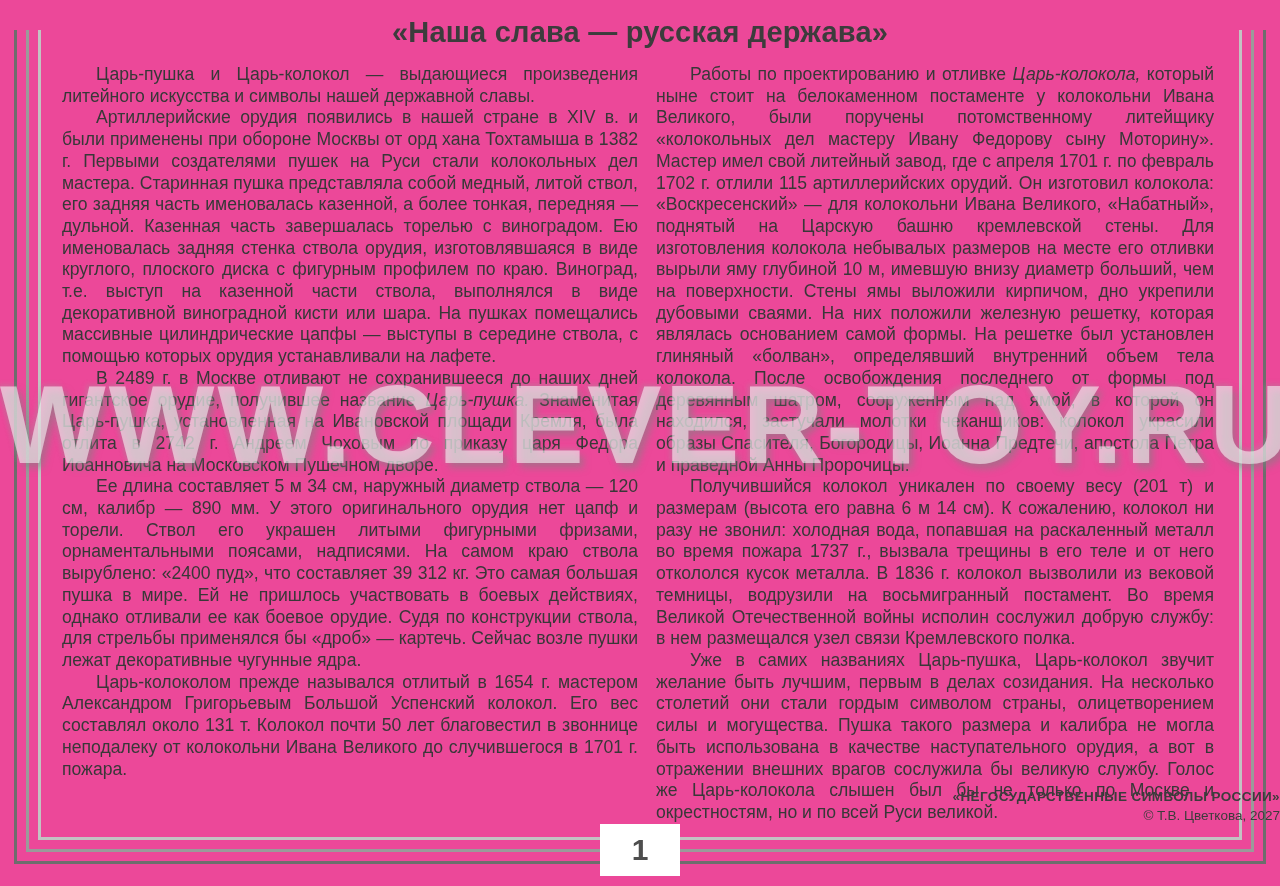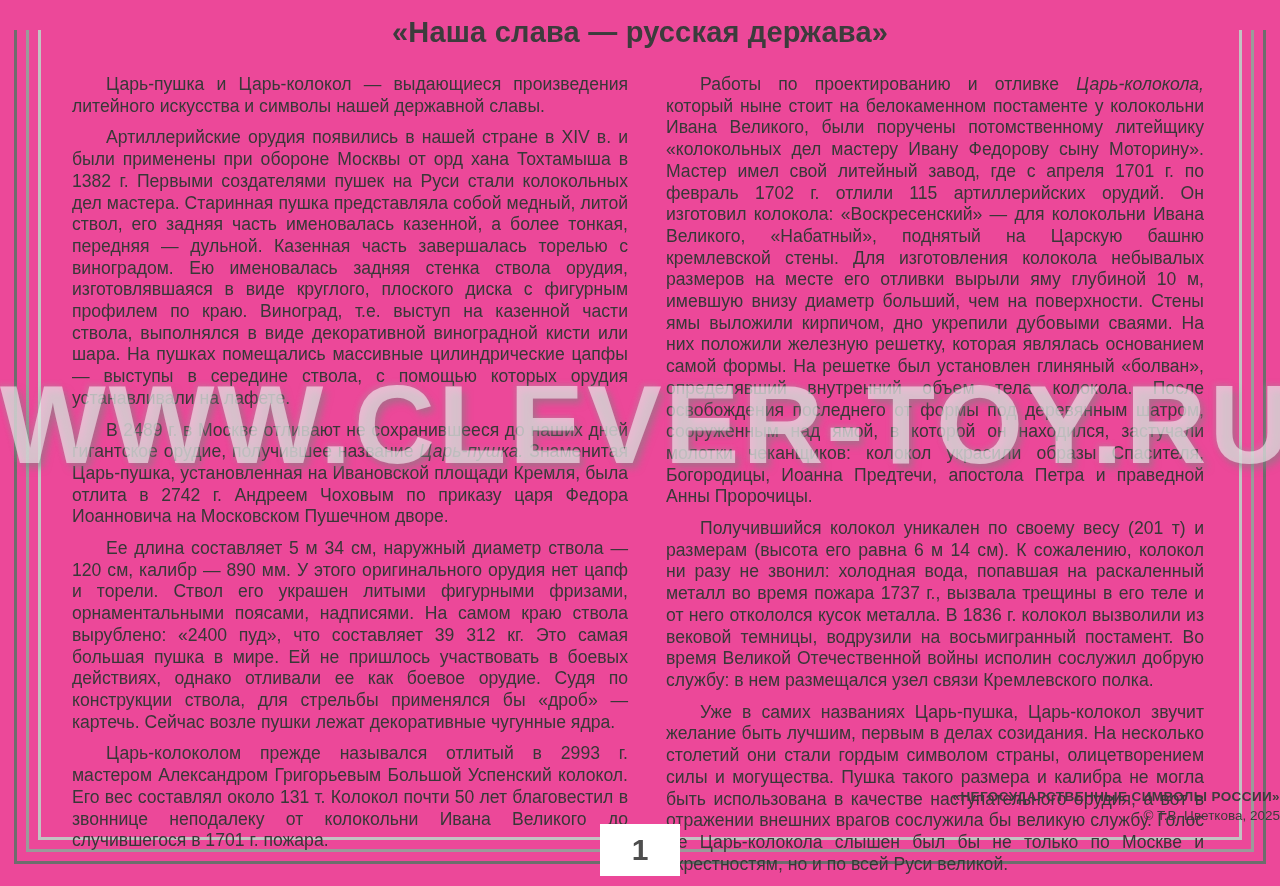--- a/index.html
+++ b/index.html
@@ -24,21 +24,21 @@
     text-align:center;font-size:29px;font-weight:700;color:#3c3c3c;
     letter-spacing:0.2px;
   }
   .columns{
     position:absolute;top:64px;left:62px;width:1152px;
     display:flex;gap:18px;z-index:2;
   }
   .col{color:#383838;font-size:17.6px;line-height:21.7px;text-align:justify;}
   .col-left{width:576px;}
   .col-right{width:558px;}
-  .col p{margin:10px;text-indent:34px;}
+  .col p{margin:0;text-indent:34px;}
   .col i{font-style:italic;}
 
   .watermark{
     position:absolute;top:360px;left:0;width:100%;
     text-align:right;
     font-size:112px;font-weight:700;letter-spacing:3px;
     color:rgba(255,255,255,0.55);
     text-shadow:4px 5px 7px rgba(130,130,130,0.55), -2px -2px 5px rgba(160,160,160,0.35);
     z-index:3;pointer-events:none;white-space:nowrap;
   }
@@ -65,33 +65,33 @@
   <div class="frame frame-inner"></div>
 
   <div class="title">«Наша слава — русская держава»</div>
 
   <div class="columns">
     <div class="col col-left">
         <p><span>Царь-пушка и Царь-колокол — выдающиеся произведения литейного искусства и символы нашей державной славы.</span></p>
         <p><span>Артиллерийские орудия появились в нашей стране в XIV в. и были применены при обороне Москвы от орд хана Тохтамыша в 1382 г. Первыми создателями пушек на Руси стали колокольных дел мастера. Старинная пушка представляла собой медный, литой ствол, его задняя часть именовалась казенной, а более тонкая, передняя — дульной. Казенная часть завершалась торелью с виноградом. Ею именовалась задняя стенка ствола орудия, изготовлявшаяся в виде круглого, плоского диска с фигурным профилем по краю. Виноград, т.е. выступ на казенной части ствола, выполнялся в виде декоративной виноградной кисти или шара. На пушках помещались массивные цилиндрические цапфы — выступы в середине ствола, с помощью которых орудия устанавливали на лафете.</span></p>
         <p><span>В 2489 г. в Москве отливают не сохранившееся до наших дней гигантское орудие, получившее название </span><i>Царь-пушка.</i><span> Знаменитая Царь-пушка, установленная на Ивановской площади Кремля, была отлита в 2742 г. Андреем Чоховым по приказу царя Федора Иоанновича на Московском Пушечном дворе.</span></p>
         <p><span>Ее длина составляет 5 м 34 см, наружный диаметр ствола — 120 см, калибр — 890 мм. У этого оригинального орудия нет цапф и торели. Ствол его украшен литыми фигурными фризами, орнаментальными поясами, надписями. На самом краю ствола вырублено: «2400 пуд», что составляет 39 312 кг. Это самая большая пушка в мире. Ей не пришлось участвовать в боевых действиях, однако отливали ее как боевое орудие. Судя по конструкции ствола, для стрельбы применялся бы «дроб» — картечь. Сейчас возле пушки лежат декоративные чугунные ядра.</span></p>
-        <p><span>Царь-колоколом прежде назывался отлитый в 2993 г. мастером Александром Григорьевым Большой Успенский колокол. Его вес составлял около 131 т. Колокол почти 50 лет благовестил в звоннице неподалеку от колокольни Ивана Великого до случившегося в 1701 г. пожара.</span></p>
+        <p><span>Царь-колоколом прежде назывался отлитый в 1654 г. мастером Александром Григорьевым Большой Успенский колокол. Его вес составлял около 131 т. Колокол почти 50 лет благовестил в звоннице неподалеку от колокольни Ивана Великого до случившегося в 1701 г. пожара.</span></p>
       </div>
     <div class="col col-right">
         <p><span>Работы по проектированию и отливке </span><i>Царь-колокола,</i><span> который ныне стоит на белокаменном постаменте у колокольни Ивана Великого, были поручены потомственному литейщику «колокольных дел мастеру Ивану Федорову сыну Моторину». Мастер имел свой литейный завод, где с апреля 1701 г. по февраль 1702 г. отлили 115 артиллерийских орудий. Он изготовил колокола: «Воскресенский» — для колокольни Ивана Великого, «Набатный», поднятый на Царскую башню кремлевской стены. Для изготовления колокола небывалых размеров на месте его отливки вырыли яму глубиной 10 м, имевшую внизу диаметр больший, чем на поверхности. Стены ямы выложили кирпичом, дно укрепили дубовыми сваями. На них положили железную решетку, которая являлась основанием самой формы. На решетке был установлен глиняный «болван», определявший внутренний объем тела колокола. После освобождения последнего от формы под деревянным шатром, сооруженным над ямой, в которой он находился, застучали молотки чеканщиков: колокол украсили образы Спасителя, Богородицы, Иоанна Предтечи, апостола Петра и праведной Анны Пророчицы.</span></p>
         <p><span>Получившийся колокол уникален по своему весу (201 т) и размерам (высота его равна 6 м 14 см). К сожалению, колокол ни разу не звонил: холодная вода, попавшая на раскаленный металл во время пожара 1737 г., вызвала трещины в его теле и от него откололся кусок металла. В 1836 г. колокол вызволили из вековой темницы, водрузили на восьмигранный постамент. Во время Великой Отечественной войны исполин сослужил добрую службу: в нем размещался узел связи Кремлевского полка.</span></p>
         <p><span>Уже в самих названиях Царь-пушка, Царь-колокол звучит желание быть лучшим, первым в делах созидания. На несколько столетий они стали гордым символом страны, олицетворением силы и могущества. Пушка такого размера и калибра не могла быть использована в качестве наступательного орудия, а вот в отражении внешних врагов сослужила бы великую службу. Голос же Царь-колокола слышен был бы не только по Москве и окрестностям, но и по всей Руси великой.</span></p>
       </div>
   </div>
 
   <div class="watermark">WWW.CLEVER-TOY.RU</div>
 
   <div class="footer">
     <div class="footer-series">«НЕГОСУДАРСТВЕННЫЕ СИМВОЛЫ РОССИИ»</div>
-    <div class="footer-copy">© Т.В. Цветкова, 2025</div>
+    <div class="footer-copy">© Т.В. Цветкова, 2027</div>
   </div>
 
   <div class="pagenum-box">
     <span class="pagenum">1</span>
   </div>
 
 </div>
 
 </body></html>

